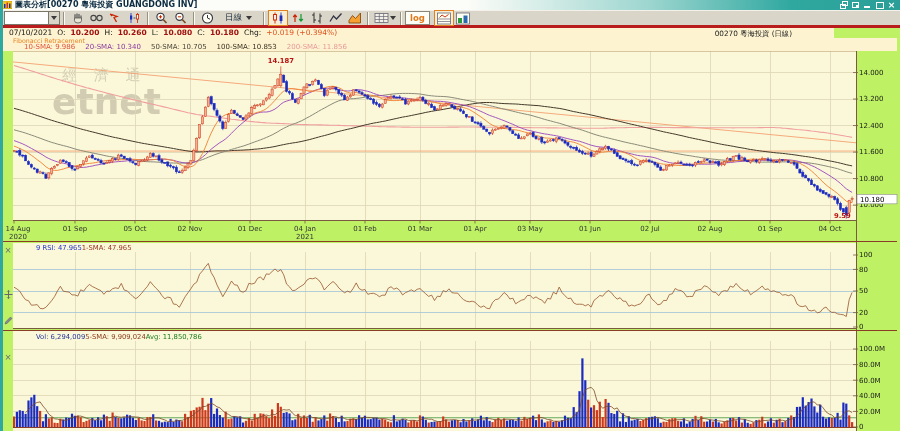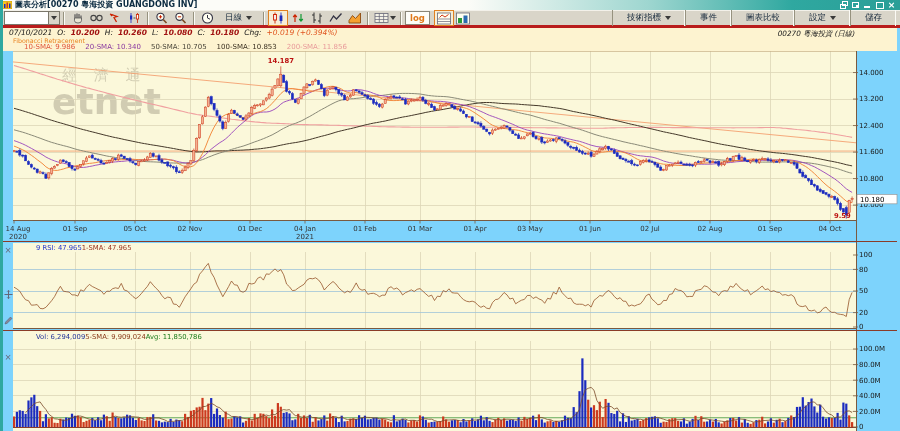--- a/index.html
+++ b/index.html
@@ -1,16 +1,16 @@
 <!DOCTYPE html>
 <html><head>
 <meta charset="utf-8">
 <style>
   html,body{margin:0;padding:0;background:#9a9a9a;}
-  .app{position:relative;width:900px;height:431px;overflow:hidden;background:#7dd3fc;
+  .app{position:relative;width:900px;height:431px;overflow:hidden;background:#bef264;
        font-family:"DejaVu Sans","Liberation Sans",sans-serif;}
   .edge-left{position:absolute;left:0;top:0;width:3px;height:431px;background:#2fa8a0;z-index:6;}
   
   .titlebar{position:absolute;left:0;top:0;width:900px;height:10px;z-index:5;display:flex;align-items:center;
     background:linear-gradient(90deg,#fcfcf8 0%,#fcfcf8 52%,#9ed6d0 72%,#2fa8a0 88%,#2a9e97 100%);}
   .app-icon{width:10px;height:8px;margin:0 3px 0 2px;}
   .wtitle{font-size:8px;font-weight:bold;color:#0a2a40;line-height:10px;white-space:nowrap;}
   .winbtns{margin-left:auto;margin-right:4px;display:flex;gap:3px;align-items:center;}
   .wb{position:relative;width:9px;height:8px;}
   .wb-restore::before{content:"";position:absolute;left:1px;top:3px;width:4px;height:3px;border:1px solid #fff;}
@@ -28,22 +28,22 @@
   .combo .arr{margin-left:auto;width:10px;background:#d9d5c9;border-left:1px solid #7a766a;display:flex;align-items:center;justify-content:center;}
   .caret{width:0;height:0;border:3px solid transparent;border-top:4px solid #3a3a3a;margin-top:3px;}
   .tsep{width:0;height:13px;border-left:1px solid #96927f;border-right:1px solid #fbfaf5;margin:0 3px;}
   .tbtn{height:16px;min-width:19px;display:flex;align-items:center;justify-content:center;padding:0 1px;box-sizing:border-box;}
   .tbtn.sel{border:1px solid #e08020;background:#f7eed6;}
   .tbtn-text{font-size:8.5px;color:#14273a;height:16px;display:flex;align-items:center;gap:4px;padding:0 8px;white-space:nowrap;}
   .logbtn{font-size:8.5px;font-weight:bold;color:#e07818;background:#fdfdf8;border:1px solid #8a8678;padding:0 4px;height:12px;line-height:12px;}
   .rgroup{margin-left:auto;display:flex;align-items:center;height:16px;}
   .rgroup .tbtn-text{border-left:1px solid #96927f;box-shadow:-1px 0 0 #fbfaf5 inset;padding:0 14px;}
   
-  .quote-row{position:absolute;left:3px;top:28px;width:894px;height:9.5px;z-index:4;background:#fdf3d0;
-    display:flex;align-items:center;gap:5px;font-size:7.5px;color:#151515;padding-left:6px;box-sizing:border-box;white-space:nowrap;font-style:italic;}
+  .quote-row{position:absolute;left:3px;top:28px;width:831px;height:9.5px;z-index:4;background:#fdf3d0;
+    display:flex;align-items:center;gap:5px;font-size:7.5px;color:#151515;padding-left:6px;box-sizing:border-box;white-space:nowrap;}
   .q-v{color:#a01010;font-weight:bold;}
   .q-chg{color:#e0541e;}
   .q-sym{position:absolute;right:42px;top:1px;color:#222;font-size:7.3px;}
   .fib-row{position:absolute;left:3px;top:37.5px;width:894px;height:6.5px;z-index:4;background:#fdf3d0;
     font-size:6.3px;line-height:6.5px;color:#e8821e;padding-left:10px;box-sizing:border-box;}
   .sma-row{position:absolute;left:3px;top:44px;width:894px;height:7px;z-index:4;background:#fdf3d0;
     font-size:7px;line-height:7px;display:flex;gap:10px;padding-left:21px;box-sizing:border-box;white-space:nowrap;}
   .sma10{color:#e0543a;}.sma20{color:#8a3aa0;}.sma50{color:#4a463a;}.sma100{color:#3a3020;}.sma200{color:#e89a9a;}
   
   .panel-header{position:absolute;z-index:4;font-size:6.8px;line-height:8px;display:flex;white-space:nowrap;}
@@ -186,39 +186,20 @@
         <path d="M3.5 5.5 L6 3 L9 5 L12.5 2.5" fill="none" stroke="#cc2200" stroke-width="0.9"></path>
       </svg>
     </span>
     <span class="tbtn">
       <svg width="16" height="13" viewBox="0 0 16 13">
         <rect x="1.5" y="1" width="13" height="11" fill="#fffef0" stroke="#667" stroke-width="0.8"></rect>
         <rect x="3" y="6" width="4" height="5" fill="#2a9a3a"></rect>
         <rect x="8.5" y="3.5" width="4" height="7.5" fill="#2a6ab0"></rect>
       </svg>
     </span>
-    <div class="rgroup">
-      <span class="tbtn-text">
-        <span>技術指標</span>
-        <span class="caret"></span>
-      </span>
-      <span class="tbtn-text">
-        <span>事件</span>
-      </span>
-      <span class="tbtn-text">
-        <span>圖表比較</span>
-      </span>
-      <span class="tbtn-text">
-        <span>設定</span>
-        <span class="caret"></span>
-      </span>
-      <span class="tbtn-text">
-        <span>儲存</span>
-      </span>
-    </div>
   </div>
 
   <div class="quote-row" style="position:absolute;">
     <span>07/10/2021</span>
     <span>O:</span>
       <span class="q-v">10.200</span>
     <span>H:</span>
       <span class="q-v">10.260</span>
     <span>L:</span>
       <span class="q-v">10.080</span>

